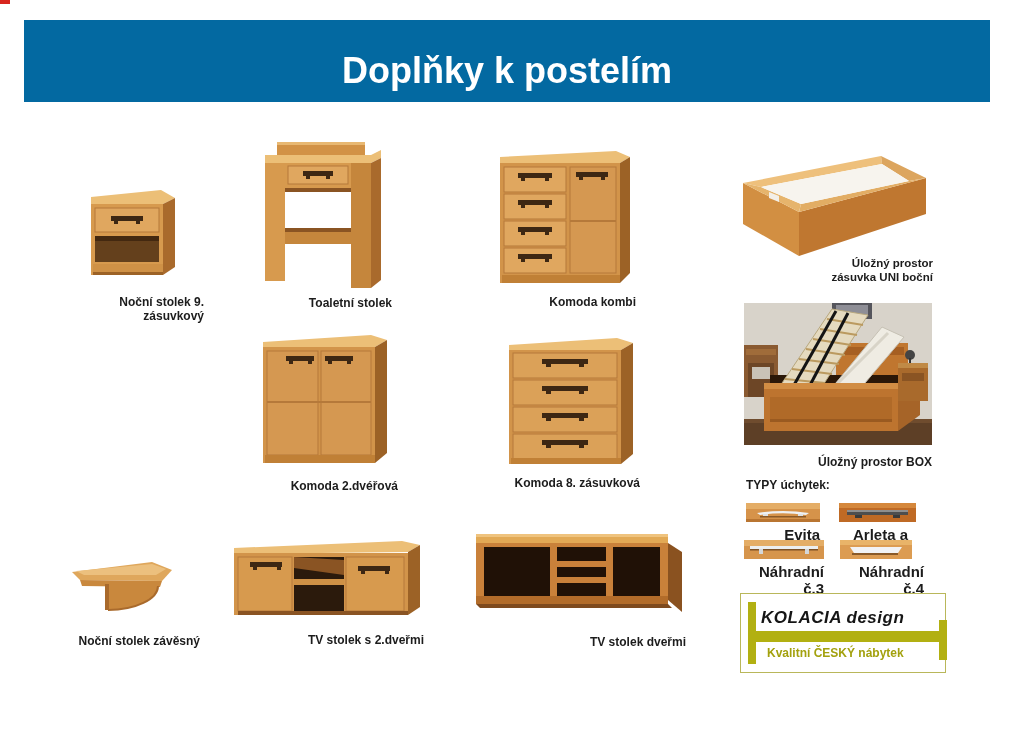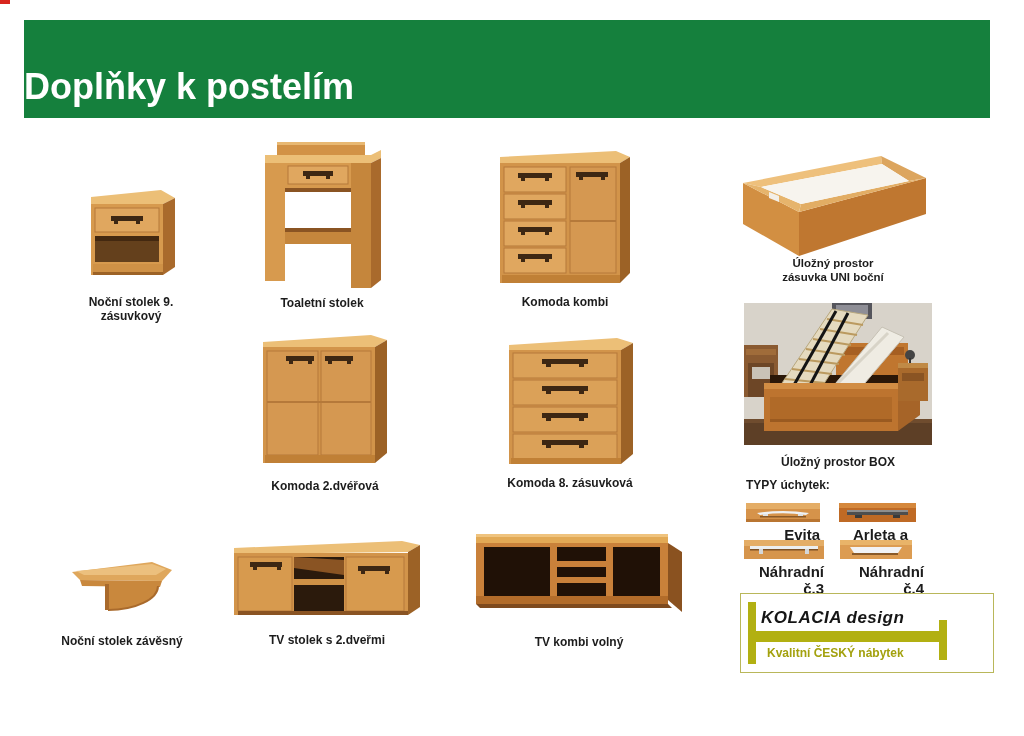--- a/index.html
+++ b/index.html
@@ -1,30 +1,30 @@
 <!DOCTYPE html>
 <html><head>
 <meta charset="utf-8">
 <style>
   html,body{margin:0;padding:0;background:#ffffff;}
   #page{position:relative;width:1024px;height:736px;background:#ffffff;overflow:hidden;
         font-family:"Liberation Sans",sans-serif;}
   .corner-red{position:absolute;left:0;top:0;width:10px;height:4px;background:#d8251e;}
-  .banner{position:absolute;left:24px;top:20px;width:966px;height:98px;background:#15803d;
-          display:flex;align-items:flex-end;justify-content:flex-start;}
+  .banner{position:absolute;left:24px;top:20px;width:966px;height:82px;background:#0369a1;
+          display:flex;align-items:flex-end;justify-content:center;}
   .banner h1{margin:0 0 10px 0;color:#ffffff;font-size:36px;font-weight:bold;letter-spacing:0;}
   .product{position:absolute;}
   .product .img{display:block;margin:0 auto;}
-  .caption{position:absolute;left:0;width:100%;text-align:center;
+  .caption{position:absolute;left:0;width:100%;text-align:right;
            font-size:12px;font-weight:bold;color:#1c1c1c;line-height:14px;}
   .handles{position:absolute;left:744px;top:478px;width:190px;height:100px;}
   .handles .heading{position:absolute;left:2px;top:0;font-size:12px;font-weight:bold;color:#1c1c1c;}
   .swatch{position:absolute;display:block;}
   .swatch-label{position:absolute;text-align:right;font-size:15px;font-weight:bold;color:#1c1c1c;}
-  .logo{position:absolute;left:740px;top:593px;width:254px;height:80px;background:#ffffff;
+  .logo{position:absolute;left:740px;top:593px;width:206px;height:80px;background:#ffffff;
         border:1px solid #b9b75a;box-sizing:border-box;}
   .logo-post-left{position:absolute;left:7px;top:8px;width:8px;height:62px;background:#b2b012;}
   .logo-bar{position:absolute;left:7px;top:37px;width:199px;height:11px;background:#b2b012;}
   .logo-post-right{position:absolute;left:198px;top:26px;width:8px;height:40px;background:#b2b012;}
   .logo-line1{position:absolute;left:20px;top:14px;font-style:italic;font-weight:bold;
               font-size:17px;color:#151515;letter-spacing:.5px;}
   .logo-line2{position:absolute;left:26px;top:52px;width:180px;
               font-weight:bold;font-size:12px;color:#a3a10e;}
 </style>
 </head>
@@ -243,21 +243,21 @@
       <polygon points="196,15 210,24 210,84 196,72" fill="#8a5220"></polygon>
       <rect x="4" y="15" width="192" height="57" fill="#c9813a"></rect>
       <rect x="12" y="19" width="176" height="49" fill="#201106"></rect>
       <rect x="78" y="19" width="7" height="49" fill="#c9813a"></rect>
       <rect x="134" y="19" width="7" height="49" fill="#c9813a"></rect>
       <rect x="85" y="33" width="49" height="6" fill="#c9813a"></rect>
       <rect x="85" y="49" width="49" height="6" fill="#c9813a"></rect>
       <rect x="4" y="68" width="192" height="8" fill="#b26c2a"></rect>
       <polygon points="4,76 196,76 200,80 8,80" fill="#7e4a1e"></polygon>
     </svg>
-    <div class="caption" style="top:107px;">TV kombi volný</div>
+    <div class="caption" style="top:107px;">TV stolek dveřmi</div>
   </div>
 
   <div class="handles">
     <div class="heading">TYPY úchytek:</div>
 
     <svg class="swatch" style="left:2px;top:25px;" width="74" height="19" viewBox="0 0 74 19">
       <rect width="74" height="19" fill="#d6934a"></rect>
       <rect width="74" height="6" fill="#e4ad66"></rect>
       <rect y="16" width="74" height="3" fill="#b97531"></rect>
       <path d="M11,10 Q37,6 63,10 L60,12 Q37,8.5 14,12 Z" fill="#eff1f2"></path>

